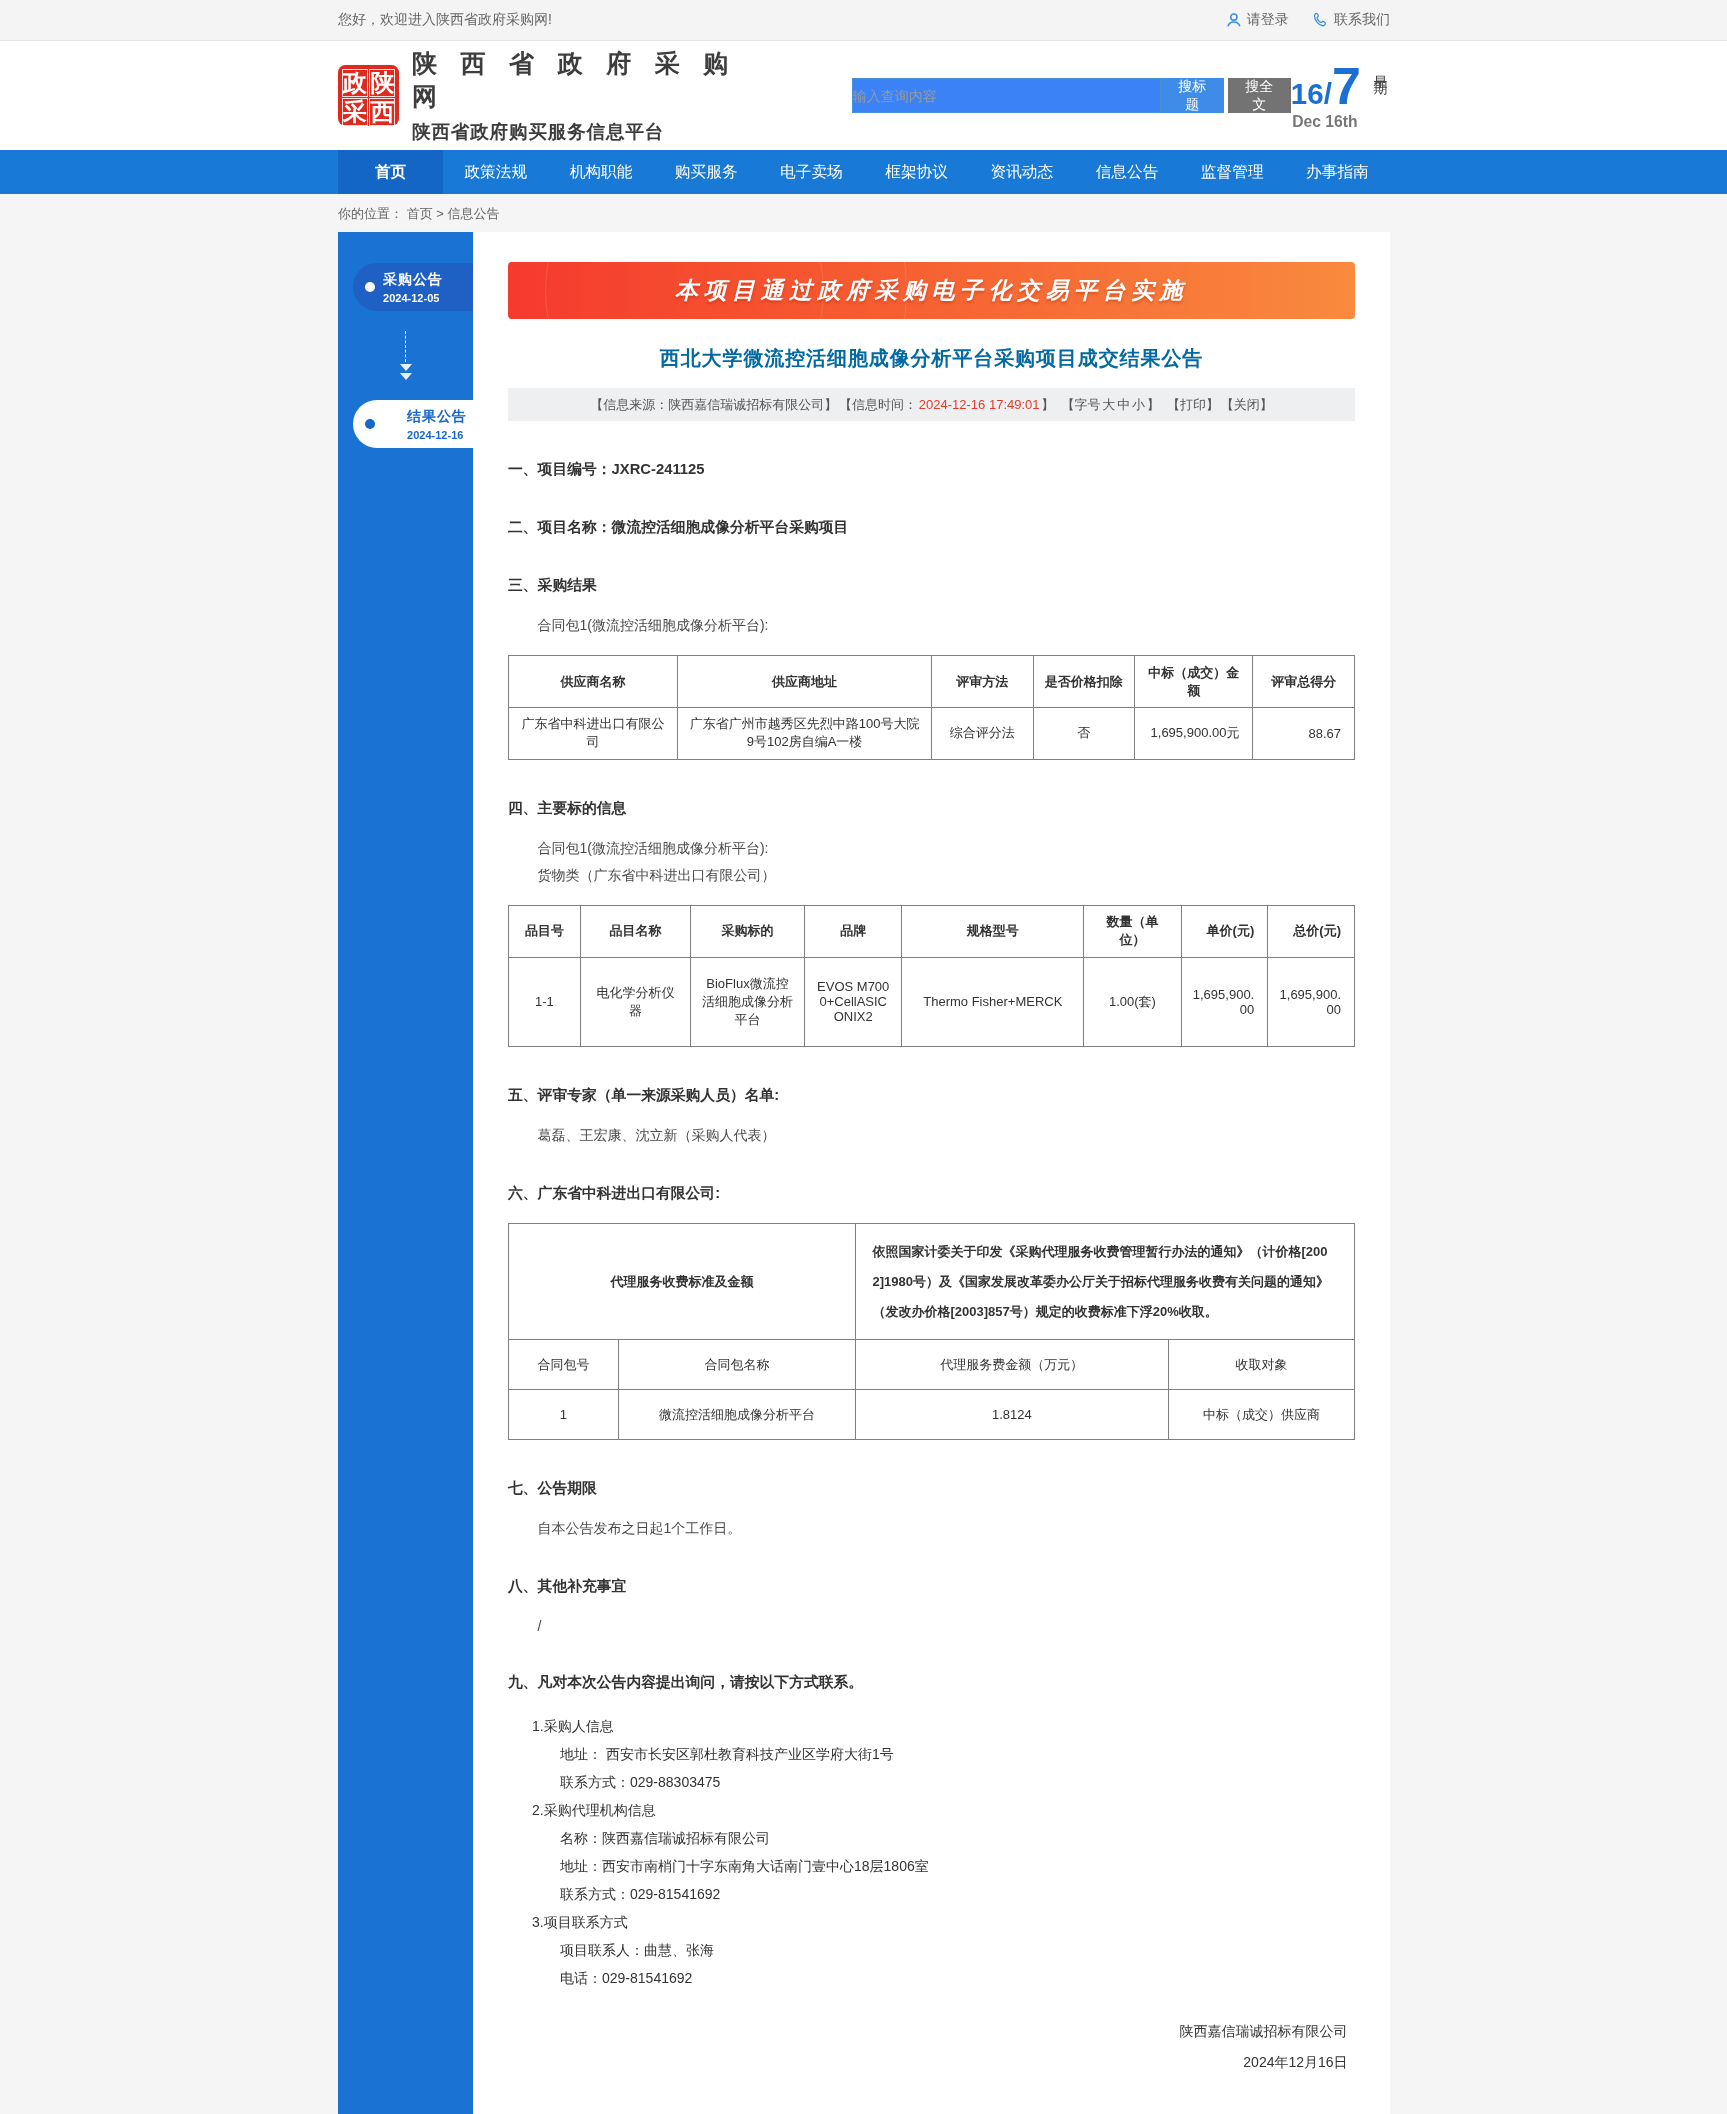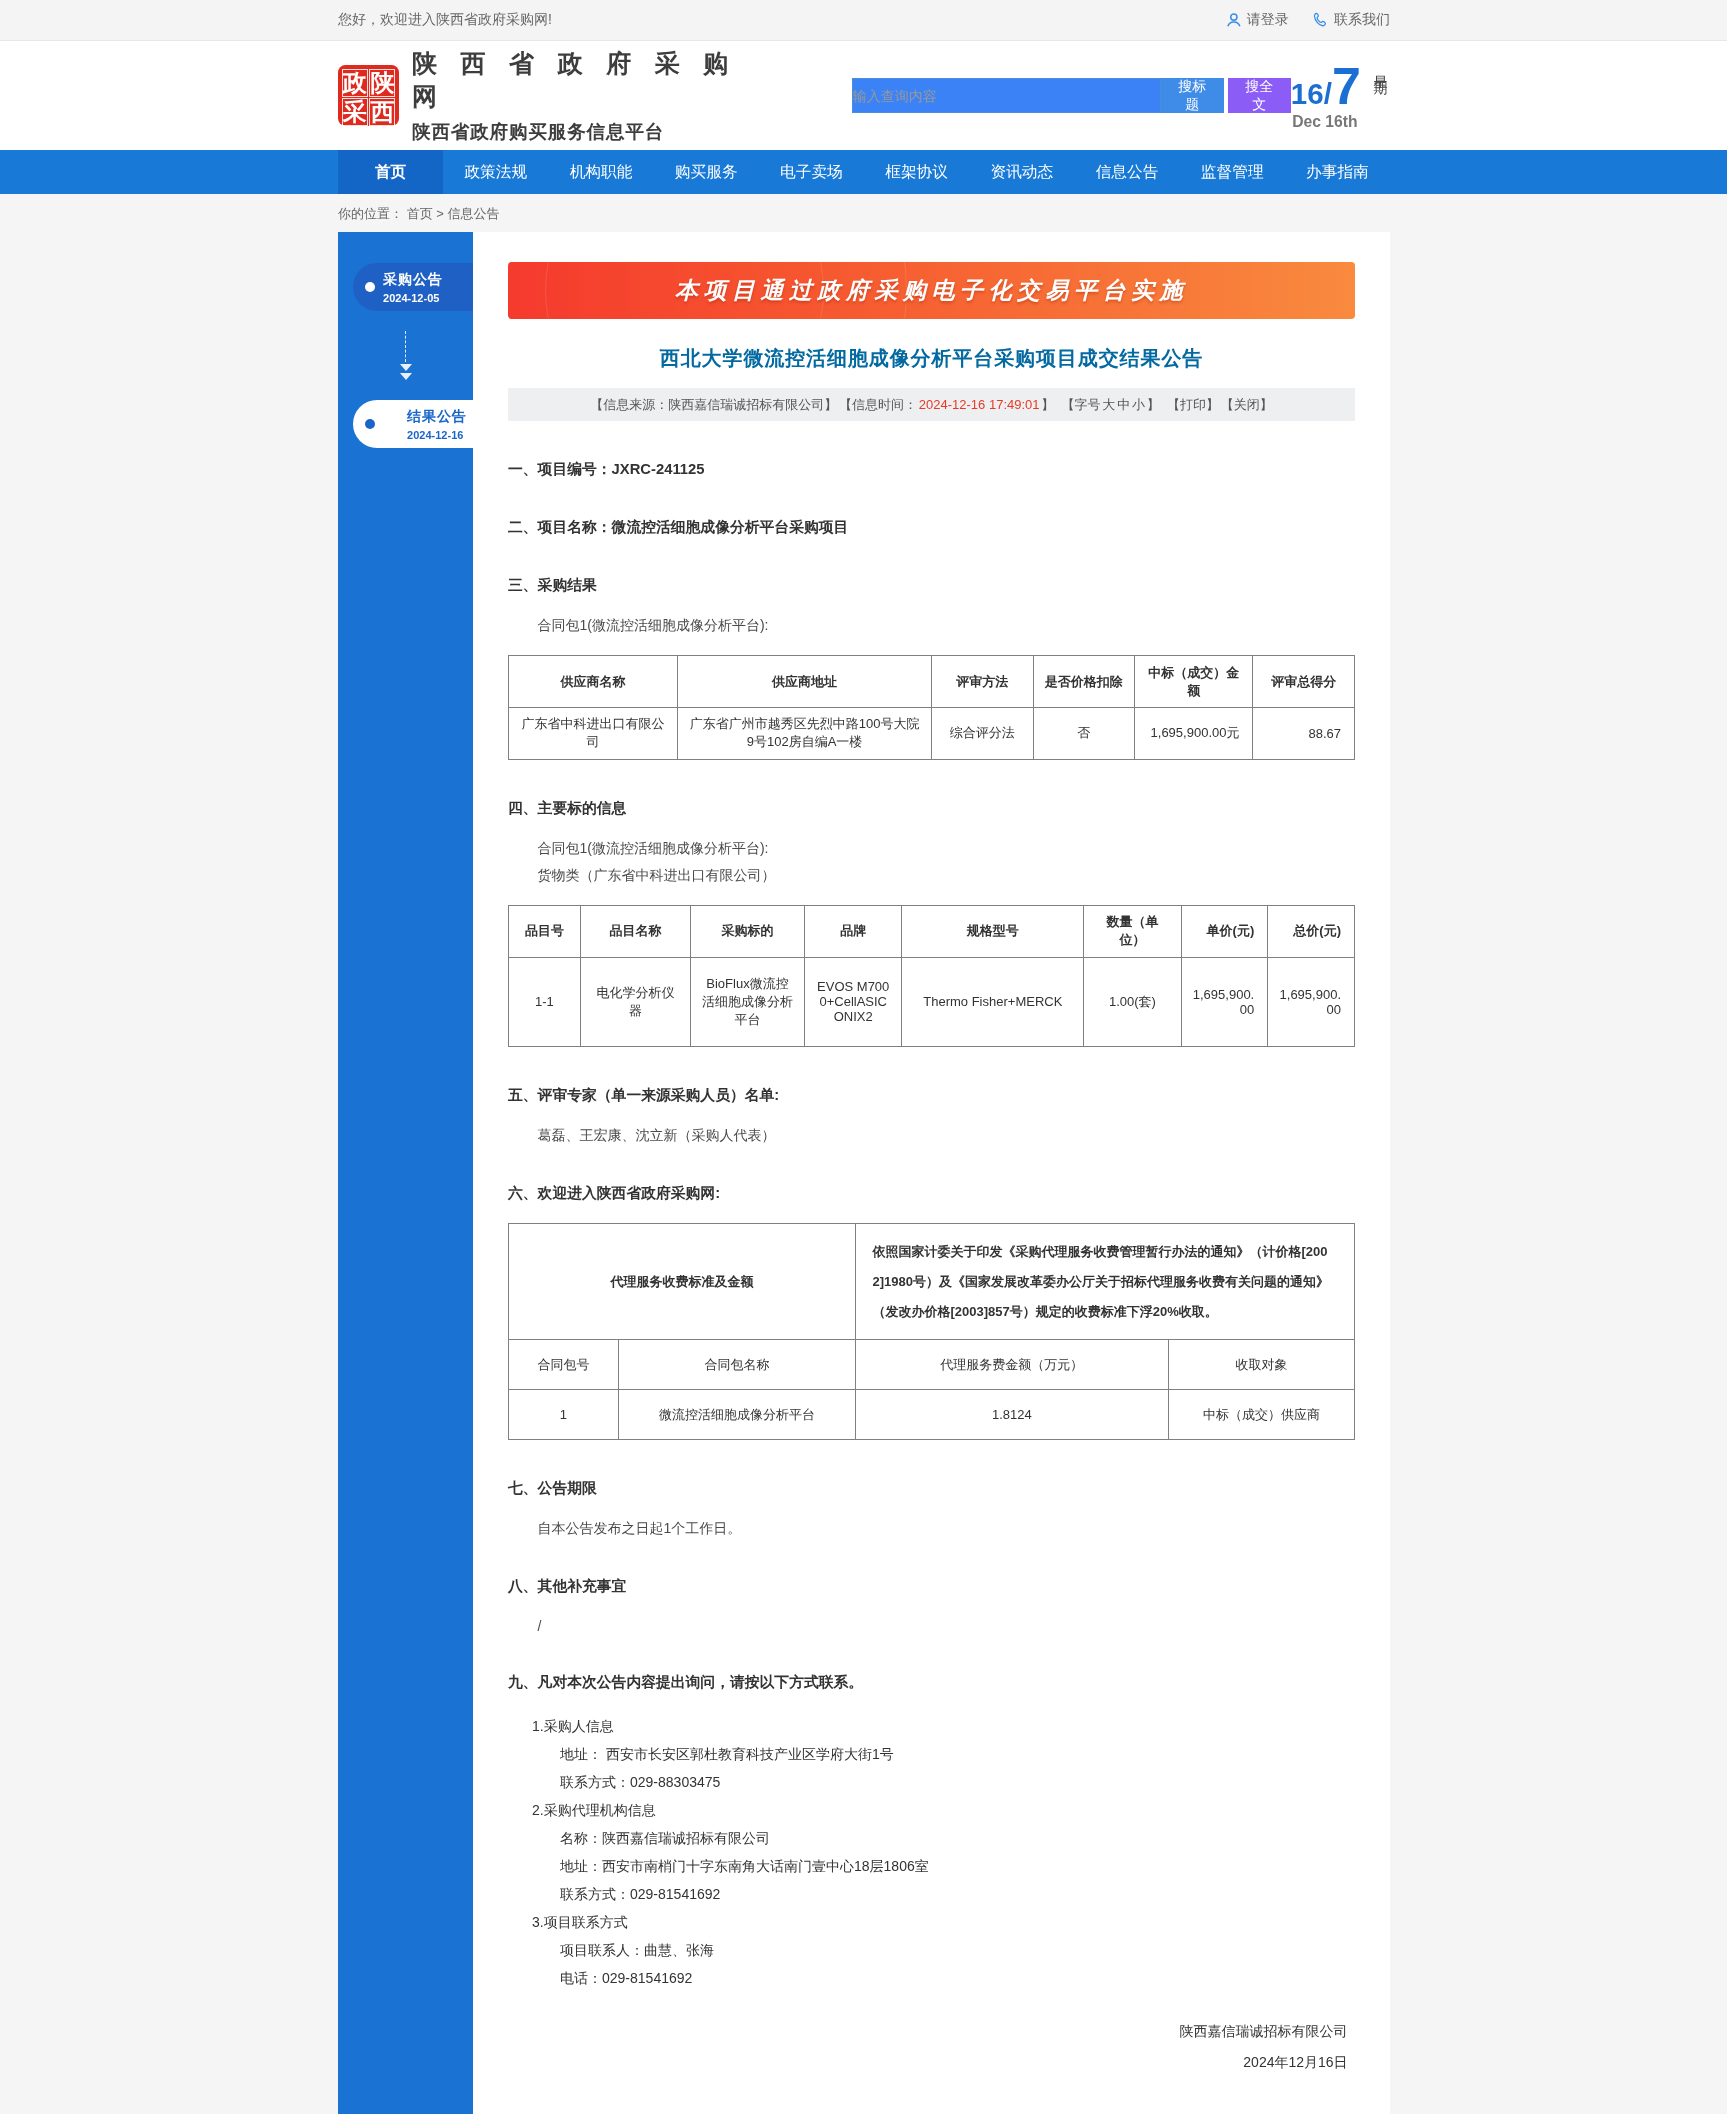--- a/index.html
+++ b/index.html
@@ -20,21 +20,21 @@
   .logo-box { width:61px; height:61px; background:#df2a1f; border-radius:7.4px; display:grid; grid-template-columns:1fr 1fr; grid-template-rows:1fr 1fr; padding:3.7px; gap:1.8px; }
   .logo-box span { color:#fff; font-weight:bold; font-size:24px; line-height:26px; text-align:center; border:0.9px solid rgba(255,255,255,.85); }
   .brand { margin-left:13px; }
   .brand-name { font-size:25px; font-weight:bold; color:#3d3d3d; letter-spacing:8.3px; }
   .brand-sub { font-size:18.5px; font-weight:bold; color:#3d3d3d; margin-top:5.5px; letter-spacing:0.9px; }
   .search { display:flex; margin-left:72px; }
   .search input { width:314px; height:35px; border:0.9px solid #4a90d9; padding:0 0; font-size:14px; color:#333; outline:none; background:#3b82f6; }
   .search input::placeholder { color:#999; }
   .btn-search { height:35px; padding:0 11px; color:#fff; font-size:14px; border:none; cursor:pointer; }
   .btn-title { background:#3f8ce8; }
-  .btn-full { background:#8b5cf6; margin-left:3.7px; }
+  .btn-full { background:#737373; margin-left:3.7px; }
   .datebox { margin-left:auto; display:flex; align-items:flex-start; gap:13px; }
   .date-nums { text-align:center; }
   .date-line { color:#1c6fd2; font-weight:bold; line-height:1; white-space:nowrap; }
   .date-day { font-size:29.5px; vertical-align:baseline;text-align:center; }
   .date-month { font-size:52px; letter-spacing:-1.8px; }
   .date-en { font-size:15.7px; font-weight:bold; color:#777; margin-top:1px; }
   .weekday { writing-mode:vertical-rl; text-orientation:upright; font-size:14px; color:#444; letter-spacing:5.5px; padding-top:3.7px; }
 
   
   .nav { background:#1879d6; height:44px; }
@@ -283,21 +283,21 @@
         <td>1.00(套)</td>
         <td class="ta-r">1,695,900.00</td>
         <td class="ta-r">1,695,900.00</td>
       </tr>
     </tbody>
       </table>
 
     <div class="sec">五、评审专家（单一来源采购人员）名单:</div>
     <div class="sub">葛磊、王宏康、沈立新（采购人代表）</div>
 
-    <div class="sec">六、欢迎进入陕西省政府采购网:</div>
+    <div class="sec">六、广东省中科进出口有限公司:</div>
 
     <table>
       <colgroup>
           <col style="width:13%">
           <col style="width:28%">
           <col style="width:37%">
           <col style="width:22%">
         </colgroup>
       <tbody>
           <tr>

